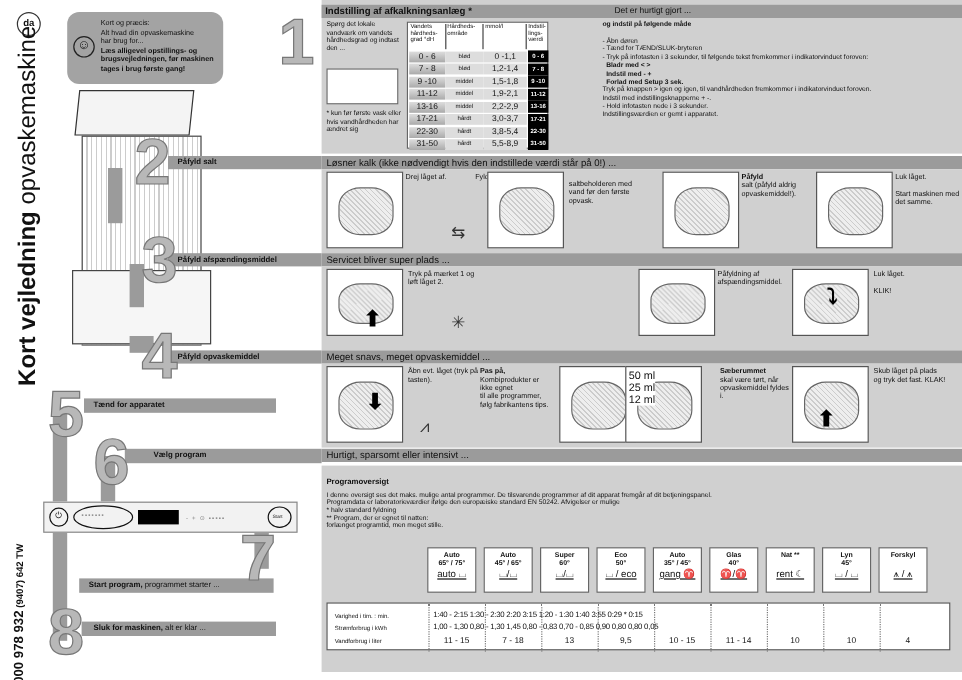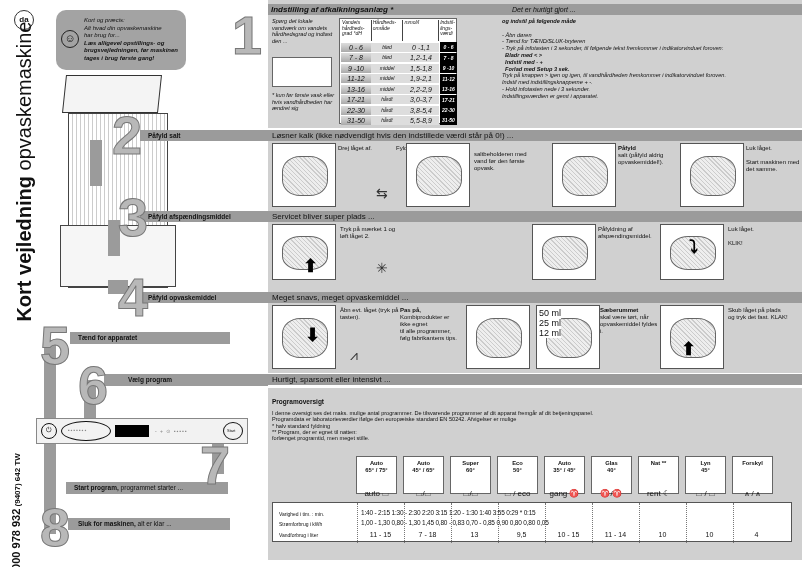--- a/index.html
+++ b/index.html
@@ -1,17 +1,17 @@
 <!DOCTYPE html>
 <html><head>
 <meta charset="utf-8">
 <style>
   * { box-sizing: border-box; margin: 0; padding: 0; }
   body { width: 802px; height: 567px; background: #fff; font-family: "Liberation Sans", sans-serif; color: #111; position: relative; overflow: hidden; }
-  .abs { position: absolute; font-style: italic; }
+  .abs { position: absolute; }
   .vtitle { position: absolute; left: 4px; top: 0; width: 30px; height: 464px; }
   .vtitle .lang { position: absolute; left: 10px; top: 10px; width: 20px; height: 20px; border: 1.5px solid #333; border-radius: 50%; font-size: 8px; font-weight: bold; text-align: center; line-height: 17px; }
   .vtitle .title { position: absolute; left: -140px; top: 170px; width: 320px; transform: rotate(-90deg); font-size: 20px; white-space: nowrap; text-align: right; }
   .vtitle .title b { font-weight: bold; }
   .vtitle .partno { position: absolute; left: -98px; top: 460px; width: 220px; transform: rotate(-90deg); font-size: 11px; font-weight: bold; white-space: nowrap; }
   .vtitle .partno small { font-size: 8px; }
 
   .smiley-box { left: 56px; top: 10px; width: 130px; height: 60px; background: #a3a3a3; border-radius: 10px; font-size: 6px; line-height: 7.5px; padding: 7px 6px 0 28px; }
   .smiley-box .face { position: absolute; left: 5px; top: 20px; width: 18px; height: 18px; border: 1.5px solid #222; border-radius: 50%; font-size: 11px; line-height: 15px; text-align: center; }
   .smiley-box b { display: block; }
@@ -56,21 +56,21 @@
   .ptext { position: absolute; font-size: 6px; line-height: 7px; }
   .ptext b { font-weight: bold; }
   .glyph { position: absolute; font-size: 14px; color: #333; }
 
   .prog-overview { position: absolute; left: 268px; top: 388px; width: 534px; height: 172px; background: #d0d0d0; }
   .po-title { position: absolute; left: 4px; top: 10px; font-size: 6.5px; font-weight: bold; }
   .po-text { position: absolute; left: 4px; top: 22px; width: 520px; font-size: 5.6px; line-height: 6.3px; }
   .prog-cards { position: absolute; left: 88px; top: 68px; display: flex; gap: 6px; }
   .prog-card { width: 41px; height: 38px; background: #fff; border: 1px solid #666; text-align: center; font-size: 5.8px; line-height: 7px; padding-top: 3px; }
   .prog-card b { font-weight: bold; display: block; }
-  .prog-card .sym { font-size: 8px; margin-top: 16px; display: block; }
+  .prog-card .sym { font-size: 8px; margin-top: 1px; display: block; text-decoration: underline; }
   .prog-table { position: absolute; left: 4px; top: 114px; width: 520px; height: 40px; background: #fff; border: 1px solid #555; }
   .pt-label { position: absolute; left: 6px; font-size: 5px; }
   .pt-cols { position: absolute; left: 84px; top: 0; height: 40px; display: flex; }
   .pt-col { width: 47px; height: 40px; border-left: 1px dotted #777; position: relative; }
   .pt-row-text { position: absolute; left: 88px; font-size: 6.5px; white-space: nowrap; letter-spacing: -0.2px; }
   .pt-water { position: absolute; top: 28px; width: 47px; text-align: center; font-size: 7px; }
 
   .ctrl-panel { position: absolute; left: 36px; top: 418px; width: 212px; height: 26px; background: #f2f2f2; border: 1px solid #888; }
   .ctrl-panel .ring { position: absolute; border: 1.5px solid #111; border-radius: 50%; }
   .ctrl-panel .disp { position: absolute; left: 78px; top: 6px; width: 34px; height: 12px; background: #000; }
@@ -258,21 +258,21 @@
 
 <div class="section-head" style="top:292px;">Meget snavs, meget opvaskemiddel ...</div>
 <div class="section-body" style="top:303px;height:70px;">
   <div class="pic" style="left:4px;top:2px;width:64px;height:64px;">
       <span class="arrow" style="left:32px;top:18px;">⬇</span>
     </div>
   <div class="ptext" style="left:72px;top:4px;width:60px;">Åbn evt. låget (tryk på tasten).</div>
   <div class="glyph" style="left:82px;top:44px;">⩘</div>
   <div class="ptext" style="left:132px;top:4px;width:60px;"><b>Pas på,</b><br><span>Kombiprodukter er ikke egnet</span><br><span>til alle programmer, følg fabrikantens tips.</span></div>
   <div class="pic" style="left:198px;top:2px;width:64px;height:64px;"></div>
-  <div class="pic" style="left:268px;top:2px;width:64px;height:64px;">
+  <div class="pic" style="left:253px;top:2px;width:64px;height:64px;">
     <div style="position:absolute;left:2px;top:2px;font-size:9px;line-height:10px;background:#fff;z-index:2;"><span>50 ml</span><br><span>25 ml</span><br><span>12 ml</span></div>
   </div>
   <div class="ptext" style="left:332px;top:4px;width:60px;"><b>Sæberummet</b><br><span>skal være tørt, når opvaskemiddel fyldes i.</span></div>
   <div class="pic" style="left:392px;top:2px;width:64px;height:64px;">
       <span class="arrow" style="left:20px;top:32px;">⬆</span>
     </div>
   <div class="ptext" style="left:460px;top:4px;width:60px;">Skub låget på plads og tryk det fast. KLAK!</div>
 </div>
 
 <div class="section-head" style="top:374px;">Hurtigt, sparsomt eller intensivt ...</div>

